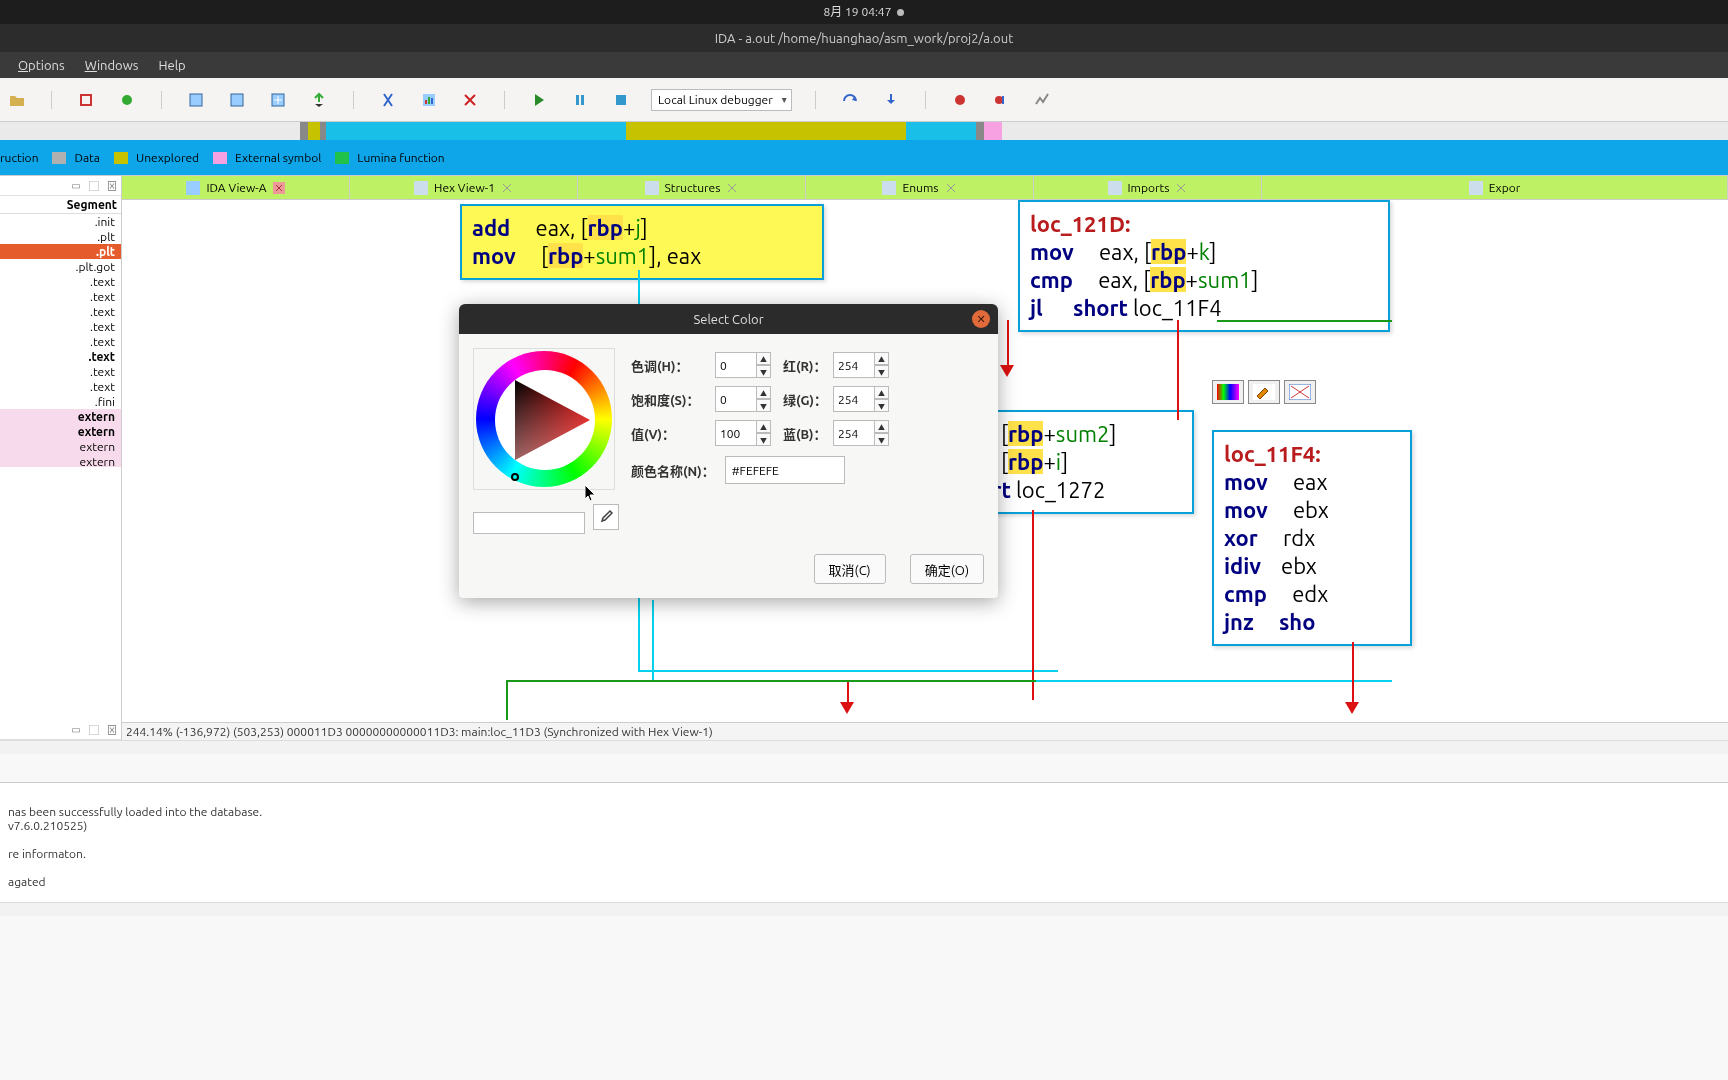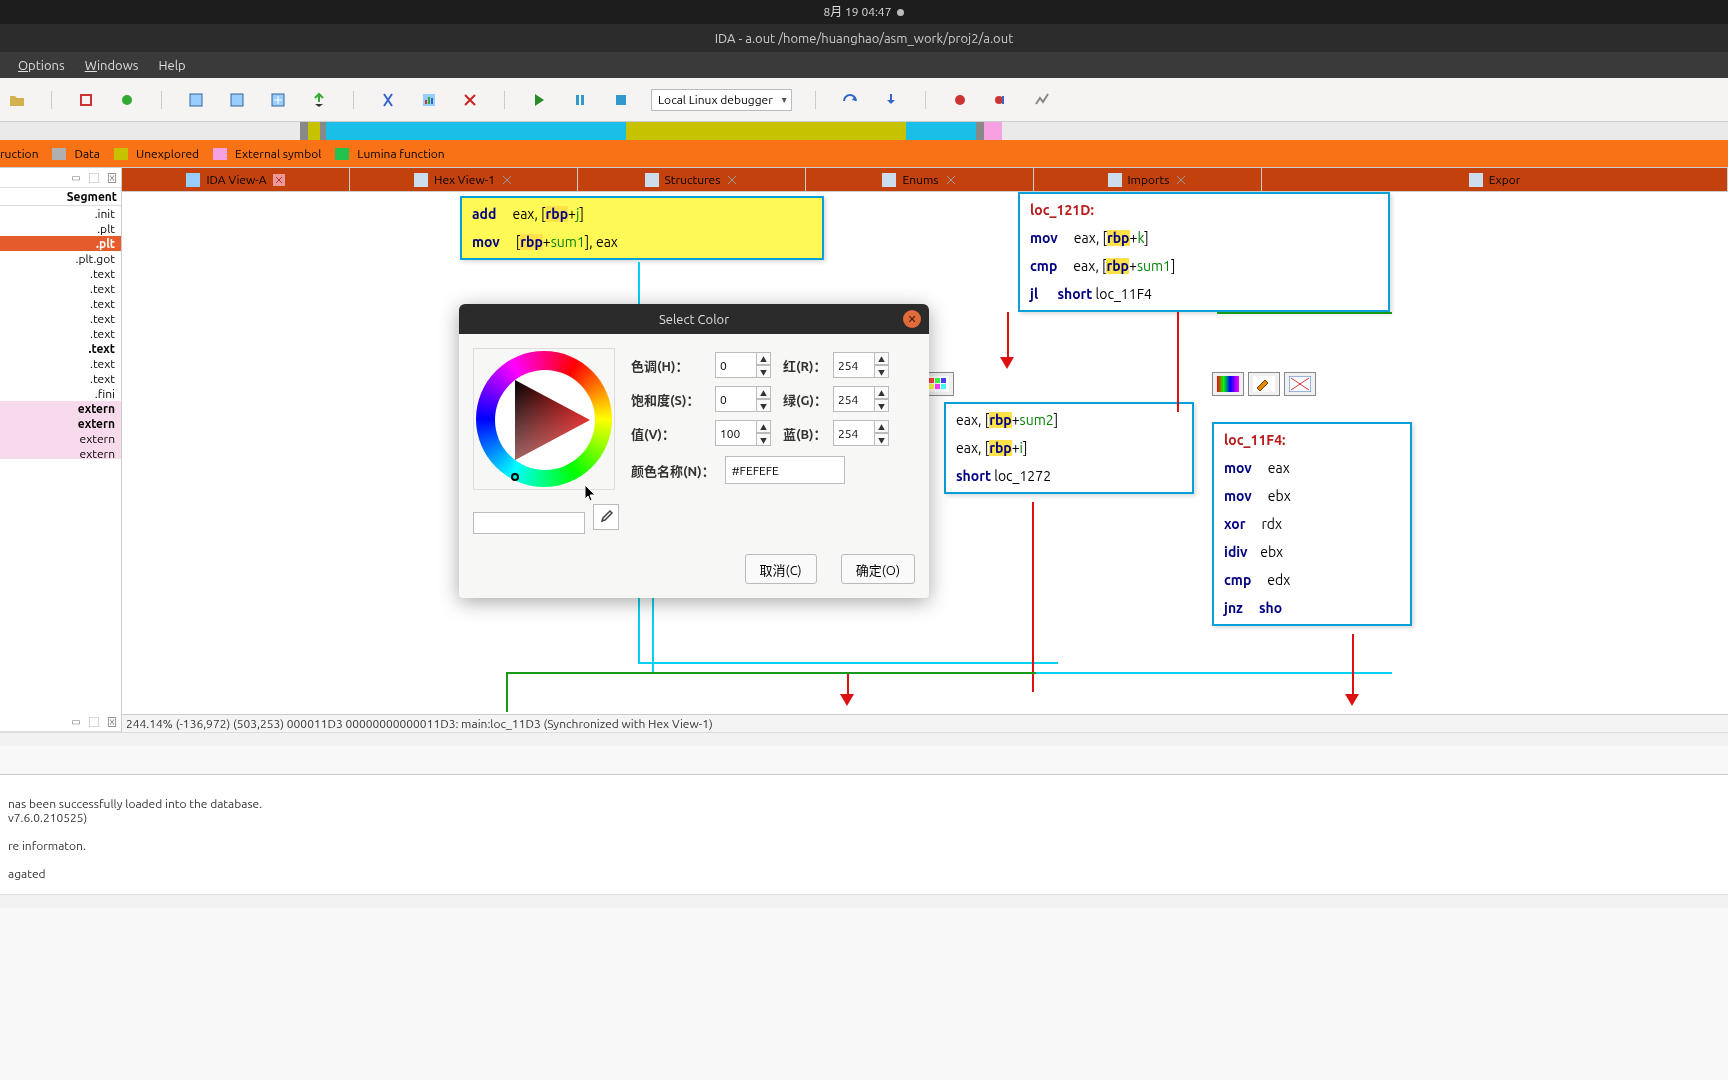--- a/index.html
+++ b/index.html
@@ -23,51 +23,51 @@
 .tbtn { width:22px; height:22px; display:flex; align-items:center; justify-content:center; border-radius:2px; }
 .tbtn svg { width:16px; height:16px; }
 .debugger-select { height:22px; border:1px solid #bbb; background:#fff; font-size:12px; padding:0 18px 0 6px; position:relative; display:flex; align-items:center; }
 .debugger-select::after { content:"▾"; position:absolute; right:4px; font-size:10px; color:#555; }
 
 
 .navstrip { height:18px; background:#eee; display:flex; }
 .navstrip .seg { height:100%; }
 
 
-.legend { height:28px; background:#f97316; border-bottom:1px solid #ccc; display:flex; align-items:center; font-size:12px; gap:4px; padding-left:0; overflow:hidden; }
+.legend { height:36px; background:#0ea5e9; border-bottom:1px solid #ccc; display:flex; align-items:center; font-size:12px; gap:4px; padding-left:0; overflow:hidden; }
 .legend .swatch { width:14px; height:12px; margin-left:10px; margin-right:4px; }
 .legend span { white-space:nowrap; }
 
 
 .main { display:flex; height:564px; }
 
 
 .side { width:122px; background:#fff; border-right:1px solid #ccc; display:flex; flex-direction:column; }
 .side .panelhdr { height:20px; display:flex; justify-content:flex-end; align-items:center; gap:4px; padding-right:2px; border-bottom:1px solid #e0e0e0; }
 .side .panelhdr .pbtn { width:14px; height:14px; font-size:10px; color:#777; display:flex; align-items:center; justify-content:center; }
 .side .seghdr { background:#fff; font-weight:bold; font-size:12px; padding:2px 4px; text-align:right; border-bottom:1px solid #ddd; }
 .seglist { flex:1; overflow:auto; }
 .seglist .seg { font-size:12px; padding:1px 6px; text-align:right; white-space:nowrap; }
 .seglist .seg.sel { background:#e55b2b; color:#fff; }
 .seglist .seg.pink { background:#f7dbec; }
 .seglist .seg.bold { font-weight:bold; }
 
 
 .center { flex:1; position:relative; background:#fff; display:flex; flex-direction:column; }
-.tabs { height:24px; display:flex; border-bottom:1px solid #ccc; background:#c2410c; }
+.tabs { height:24px; display:flex; border-bottom:1px solid #ccc; background:#bef264; }
 .tab { display:flex; align-items:center; padding:0 8px; font-size:12px; border-right:1px solid #ccc; gap:6px; }
 .tab .ticon { width:14px; height:14px; }
 .tab .close { width:12px; height:12px; }
 .tab.first { flex:0 0 228px; justify-content:center; }
 .tab.other { flex:0 0 228px; justify-content:center; }
 
 .graph { flex:1; position:relative; background:#fff; overflow:hidden; }
 
 
-.asmbox { position:absolute; border:2px solid #08a0d8; background:#fff; font-family:"DejaVu Sans Mono","Courier New",monospace; font-size:14px; line-height:28px; padding:2px 10px; box-shadow:2px 2px 4px rgba(0,0,0,.15); }
+.asmbox { position:absolute; border:2px solid #08a0d8; background:#fff; font-family:"DejaVu Sans Mono","Courier New",monospace; font-size:22px; line-height:28px; padding:8px 10px; box-shadow:2px 2px 4px rgba(0,0,0,.15); }
 .asmbox.yellow { background:#fff955; }
 .asm-mne { color:#000080; font-weight:bold; }
 .asm-reg { color:#008000; }
 .asm-hl  { background:#ffe24a; color:#000080; font-weight:bold; }
 .asm-lbl { color:#b91c1c; font-weight:bold; }
 
 
 .colortools { position:absolute; display:flex; gap:4px; }
 .colortools .ct { width:32px; height:24px; border:1px solid #888; display:flex; align-items:center; justify-content:center; background:#f0f0f0; }
 .vline { position:absolute; width:2px; background:#08d1ee; }
@@ -79,21 +79,21 @@
 .ahead.red { border-top:12px solid #d11; }
 
 
 .status { height:18px; background:#f4f4f4; border-top:1px solid #ccc; font-family:"DejaVu Sans Mono",monospace; font-size:12px; color:#333; padding:0 4px; display:flex; align-items:center; white-space:pre; }
 
 
 .output { height:120px; border-top:1px solid #ccc; background:#fff; font-family:"DejaVu Sans Mono",monospace; font-size:12px; color:#333; padding:8px; white-space:pre-wrap; overflow:hidden; margin-top:28px; }
 .outsep { height:14px; background:#f2f2f2; border-top:1px solid #ddd; }
 
 
-.overlay-dialog { position:absolute; left:459px; top:304px; width:470px; background:#f7f7f5; border-radius:6px 6px 4px 4px; box-shadow:0 4px 20px rgba(0,0,0,.35); }
+.overlay-dialog { position:absolute; left:459px; top:304px; width:539px; background:#f7f7f5; border-radius:6px 6px 4px 4px; box-shadow:0 4px 20px rgba(0,0,0,.35); }
 .dlg-title { background:#2b2b2b; color:#ddd; height:30px; line-height:30px; text-align:center; font-size:13px; border-radius:6px 6px 0 0; position:relative; }
 .dlg-close { position:absolute; right:8px; top:6px; width:18px; height:18px; border-radius:50%; background:#e06a3a; color:#3a1a0a; font-size:11px; display:flex; align-items:center; justify-content:center; }
 .dlg-body { padding:14px; display:flex; gap:12px; }
 .wheelcol { width:146px; }
 .wheelwrap { width:142px; height:142px; border:1px solid #ddd; padding:2px; }
 .wheel { width:100%; height:100%; border-radius:50%;
   background: conic-gradient(from 90deg, #ff0, #0f0, #0ff, #00f, #f0f, #f00, #ff0);
   position:relative; }
 .wheel-inner { position:absolute; left:19px; top:19px; width:100px; height:100px; border-radius:50%; background:#fff; }
 .tri { position:absolute; left:19px; top:19px; width:100px; height:100px; }

